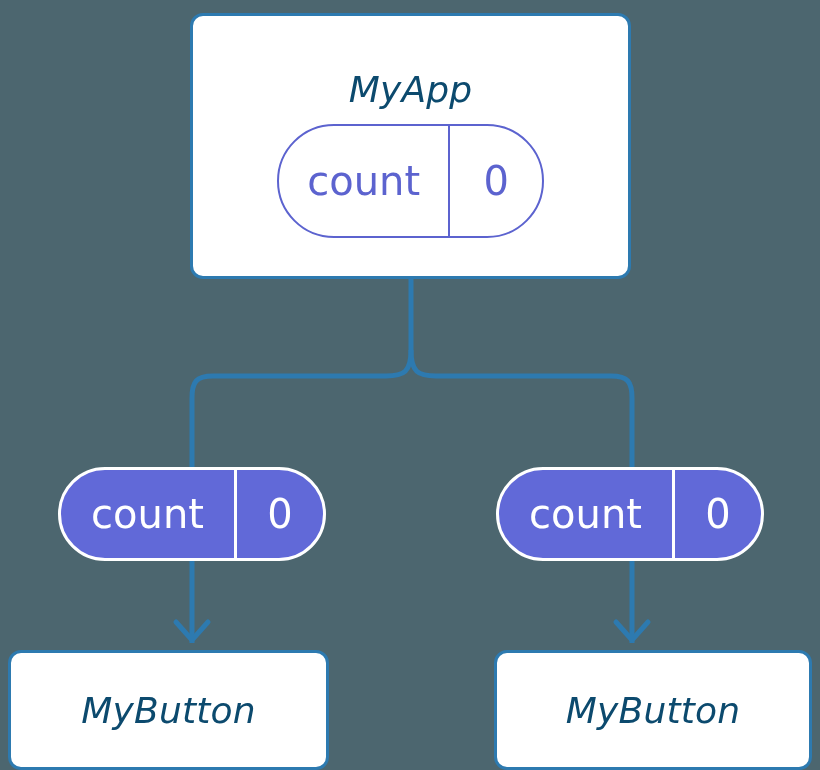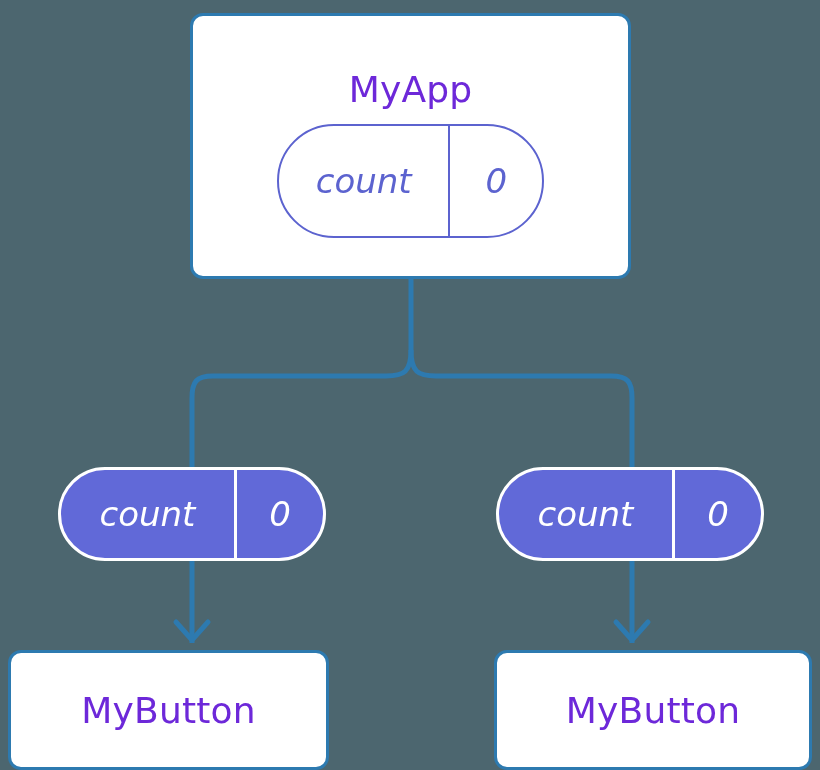--- a/index.html
+++ b/index.html
@@ -37,25 +37,26 @@
     background: #ffffff;
     border: 3px solid #2d7ab0;
     border-radius: 13px;
     z-index: 2;
   }
   .card-title {
     position: absolute;
     left: 0;
     right: 0;
     text-align: center;
-    color: #6d28d9;
+    color: #0c4a6e;
     font-size: 36px;
     line-height: 1;
     letter-spacing: 0.2px;
     white-space: nowrap;
+    font-style: italic;
   }
 
   #app-card {
     left: 190px;
     top: 13px;
     width: 441px;
     height: 266px;
   }
   #app-card .card-title {
     top: 56px;
@@ -89,25 +90,24 @@
     align-items: stretch;
     border-radius: 999px;
     overflow: hidden;
     z-index: 3;
   }
   .pill .pill-key,
   .pill .pill-val {
     display: flex;
     align-items: center;
     justify-content: center;
-    font-size: 34px;
+    font-size: 40px;
     line-height: 1;
     white-space: nowrap;
     box-sizing: border-box;
-    font-style: italic;
   }
 
   
   .pill.outlined {
     border: 2px solid #5c63cf;
     background: #ffffff;
   }
   .pill.outlined .pill-key,
   .pill.outlined .pill-val {
     color: #5c63cf;

